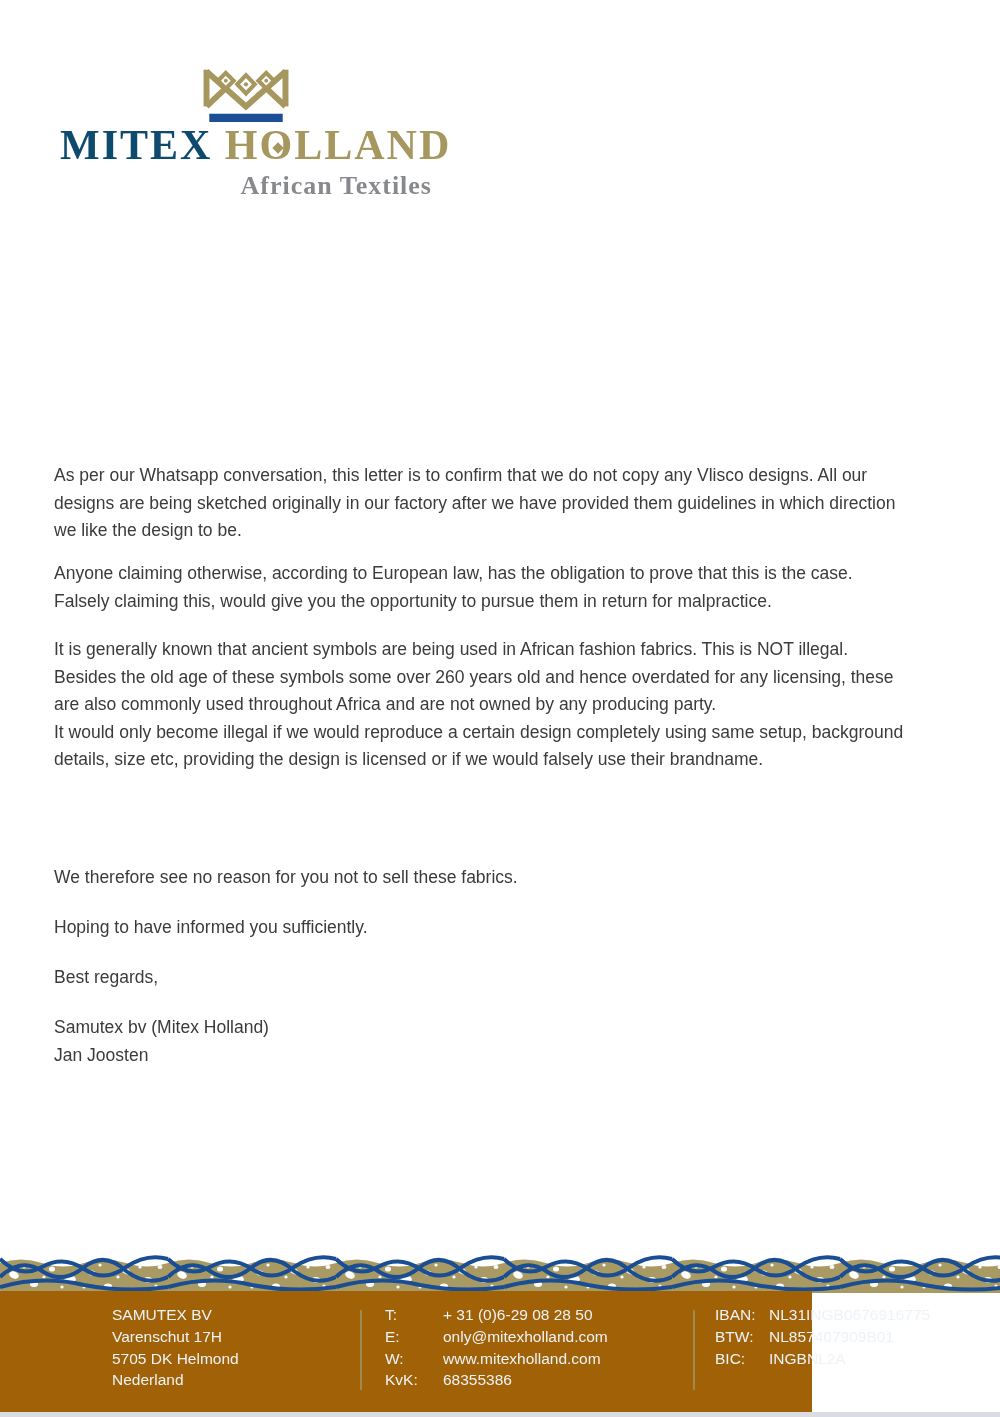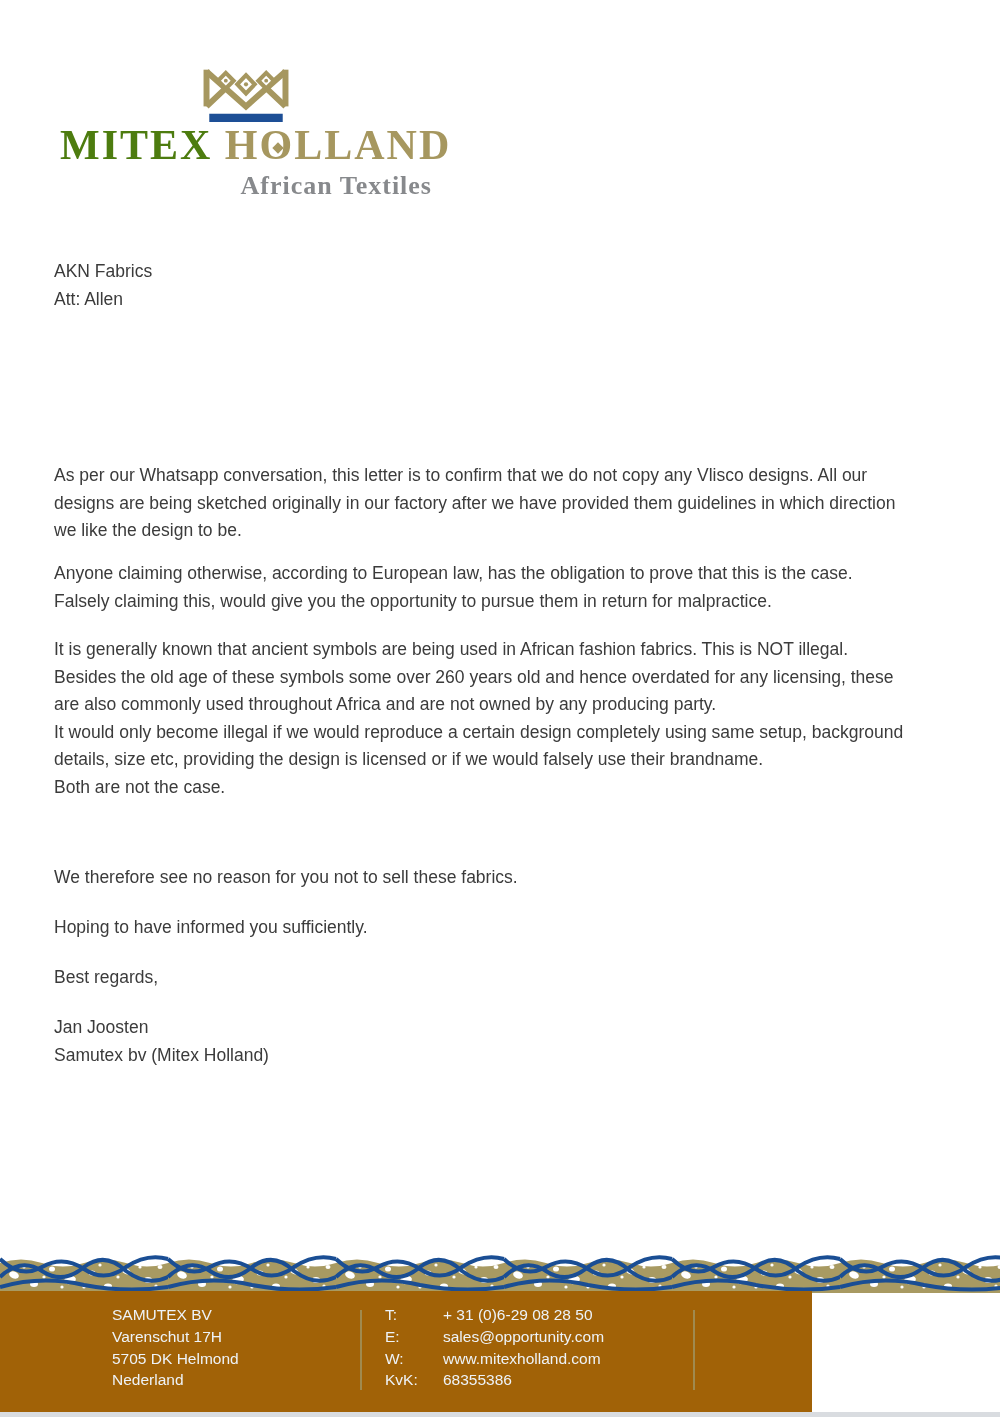--- a/index.html
+++ b/index.html
@@ -5,21 +5,21 @@
   html,body{margin:0;padding:0;background:#ffffff;}
   .page{
     position:relative;width:1000px;height:1417px;background:#ffffff;overflow:hidden;
     font-family:"Liberation Sans",sans-serif;color:#3b3b3b;margin:0 auto;
   }
   
   .logo{position:absolute;left:60px;top:66px;width:372px;text-align:center;}
   .crown{display:block;margin:0 auto 2px auto;width:92px;height:56px;}
   .wordmark{white-space:nowrap;font-family:"Liberation Serif",serif;font-weight:700;
             font-size:42px;line-height:1;letter-spacing:2px;}
-  .wm-mitex{color:#4d7c0f;}
+  .wm-mitex{color:#0c4a6e;}
   .wm-holland{color:#a6975f;position:relative;}
   .o-diamond{position:absolute;left:53px;top:56%;width:8px;height:8px;background:#a6975f;
              transform:translate(-50%,-50%) rotate(45deg);}
   .tagline{margin-top:5px;font-family:"Liberation Serif",serif;font-weight:700;
            font-size:26px;letter-spacing:1px;color:#87898c;text-align:right;}
   
   .blk{position:absolute;left:54px;width:850px;font-size:17.5px;line-height:27.5px;}
   .blk p{margin:0;}
   
   .band{position:absolute;left:0;top:1253px;width:1000px;height:40px;display:block;}
@@ -61,56 +61,51 @@
       </g>
       <rect x="10" y="52" width="80" height="9" fill="#1d4f96"></rect>
     </svg>
     <div class="wordmark">
       <span class="wm-mitex">MITEX</span>
       <span class="wm-holland"><span>HOLLAND</span><span class="o-diamond"></span></span>
     </div>
     <div class="tagline">African Textiles</div>
   </header>
 
-  <div class="blk" style="top:258px">
-    <p>AKN Fabrics</p>
-    <p>Att: Allen</p>
-  </div>
 
 
 
   <div class="blk" style="top:462px">
     <p>As per our Whatsapp conversation, this letter is to confirm that we do not copy any Vlisco designs. All our designs are being sketched originally in our factory after we have provided them guidelines in which direction we like the design to be.</p>
   </div>
 
   <div class="blk" style="top:560px">
     <p>Anyone claiming otherwise, according to European law, has the obligation to prove that this is the case. Falsely claiming this, would give you the opportunity to pursue them in return for malpractice.</p>
   </div>
 
   <div class="blk" style="top:636px">
     <p>It is generally known that ancient symbols are being used in African fashion fabrics. This is NOT illegal. Besides the old age of these symbols some over 260 years old and hence overdated for any licensing, these are also commonly used throughout Africa and are not owned by any producing party.</p>
     <p>It would only become illegal if we would reproduce a certain design completely using same setup, background details, size etc, providing the design is licensed or if we would falsely use their brandname.</p>
-    <p>Both are not the case.</p>
   </div>
 
   <div class="blk" style="top:914px">
     <p>Hoping to have informed you sufficiently.</p>
   </div>
 
   <div class="blk" style="top:864px">
     <p>We therefore see no reason for you not to sell these fabrics.</p>
   </div>
 
   <div class="blk" style="top:964px">
     <p>Best regards,</p>
   </div>
 
   <div class="blk" style="top:1014px">
+    <p>Samutex bv (Mitex Holland)</p>
     <p>Jan Joosten</p>
-    <p>Samutex bv (Mitex Holland)</p>
   </div>
 
   <svg class="band" viewBox="0 0 1000 40" xmlns="http://www.w3.org/2000/svg" xmlns:xlink="http://www.w3.org/1999/xlink">
     <defs>
       <g id="batik-tile">
         <path d="M0,10 Q21,3 42,10 Q63,17 84,10 Q105,3 126,10 Q147,17 168,10 L168,40 L0,40 Z" fill="#a89a62"></path>
         <g fill="#ffffff">
           <ellipse cx="14" cy="22" rx="5" ry="3.5" transform="rotate(20 14 22)"></ellipse>
           <ellipse cx="34" cy="31" rx="4" ry="3"></ellipse>
           <ellipse cx="52" cy="16" rx="3" ry="2.5"></ellipse>
@@ -154,30 +149,44 @@
 
     <div class="f-divider f-div1"></div>
 
     <div class="f-col f-contact">
       <div class="frow">
         <span>T:</span>
         <span>+ 31 (0)6-29 08 28 50</span>
       </div>
       <div class="frow">
         <span>E:</span>
-        <span>sales@opportunity.com</span>
+        <span>only@mitexholland.com</span>
       </div>
       <div class="frow">
         <span>W:</span>
         <span>www.mitexholland.com</span>
       </div>
       <div class="frow">
         <span>KvK:</span>
         <span>68355386</span>
       </div>
     </div>
 
     <div class="f-divider f-div2"></div>
 
+    <div class="f-col f-bank">
+      <div class="frow">
+        <span>IBAN:</span>
+        <span>NL31INGB0676916775</span>
+      </div>
+      <div class="frow">
+        <span>BTW:</span>
+        <span>NL857407909B01</span>
+      </div>
+      <div class="frow">
+        <span>BIC:</span>
+        <span>INGBNL2A</span>
+      </div>
+    </div>
   </footer>
 
   <div class="bottom-strip"></div>
 </div>
 
 </body></html>

